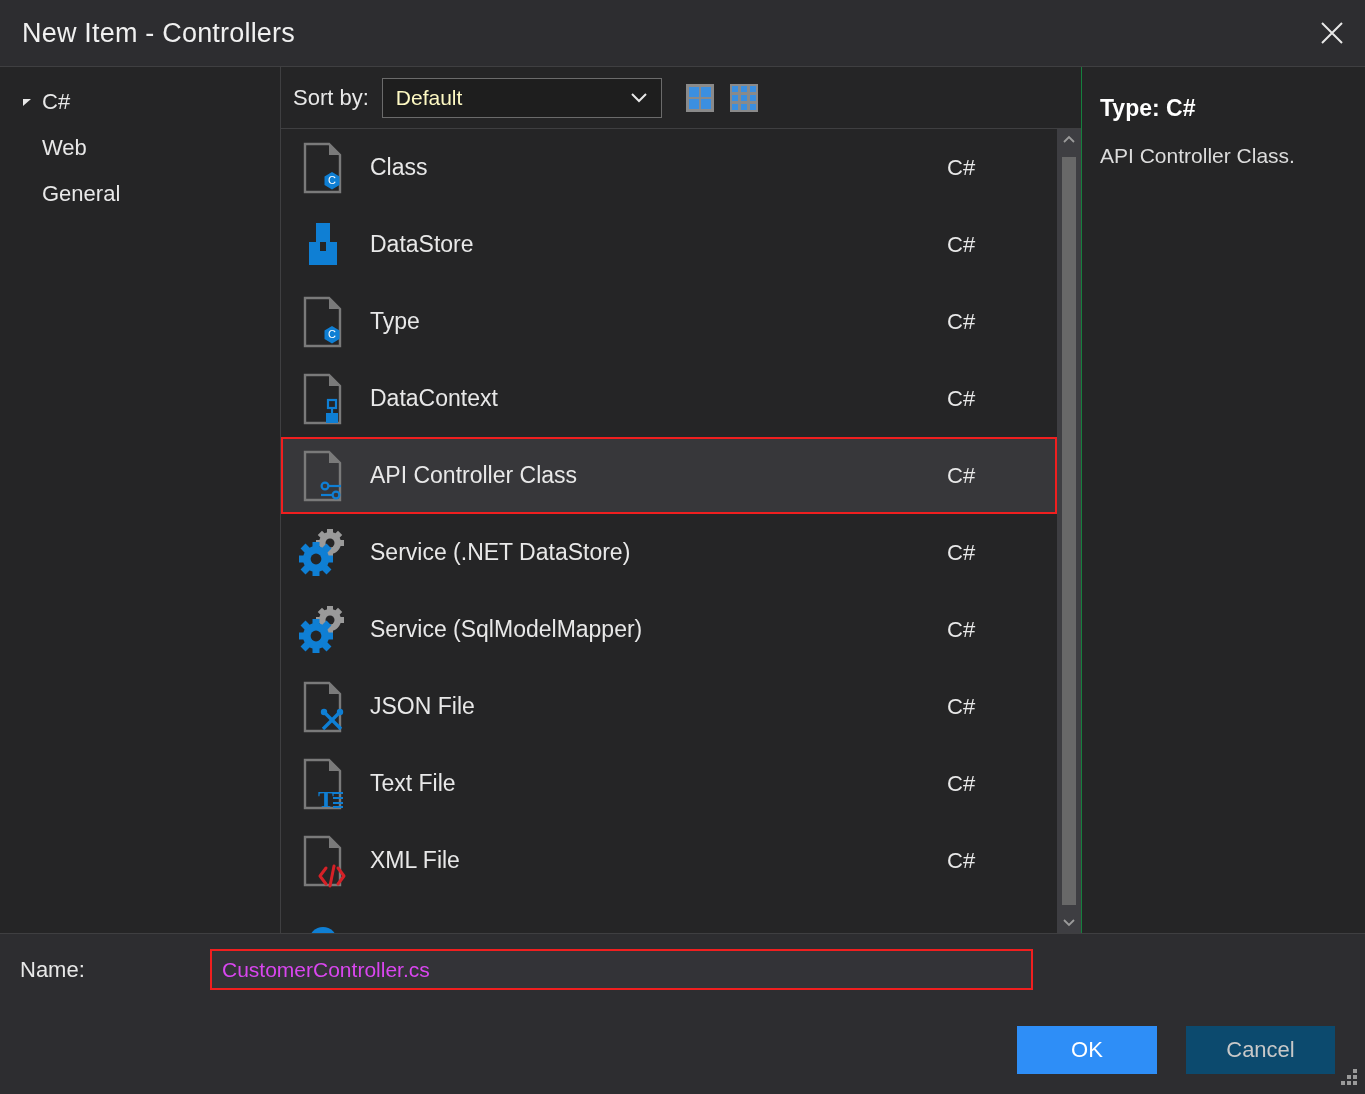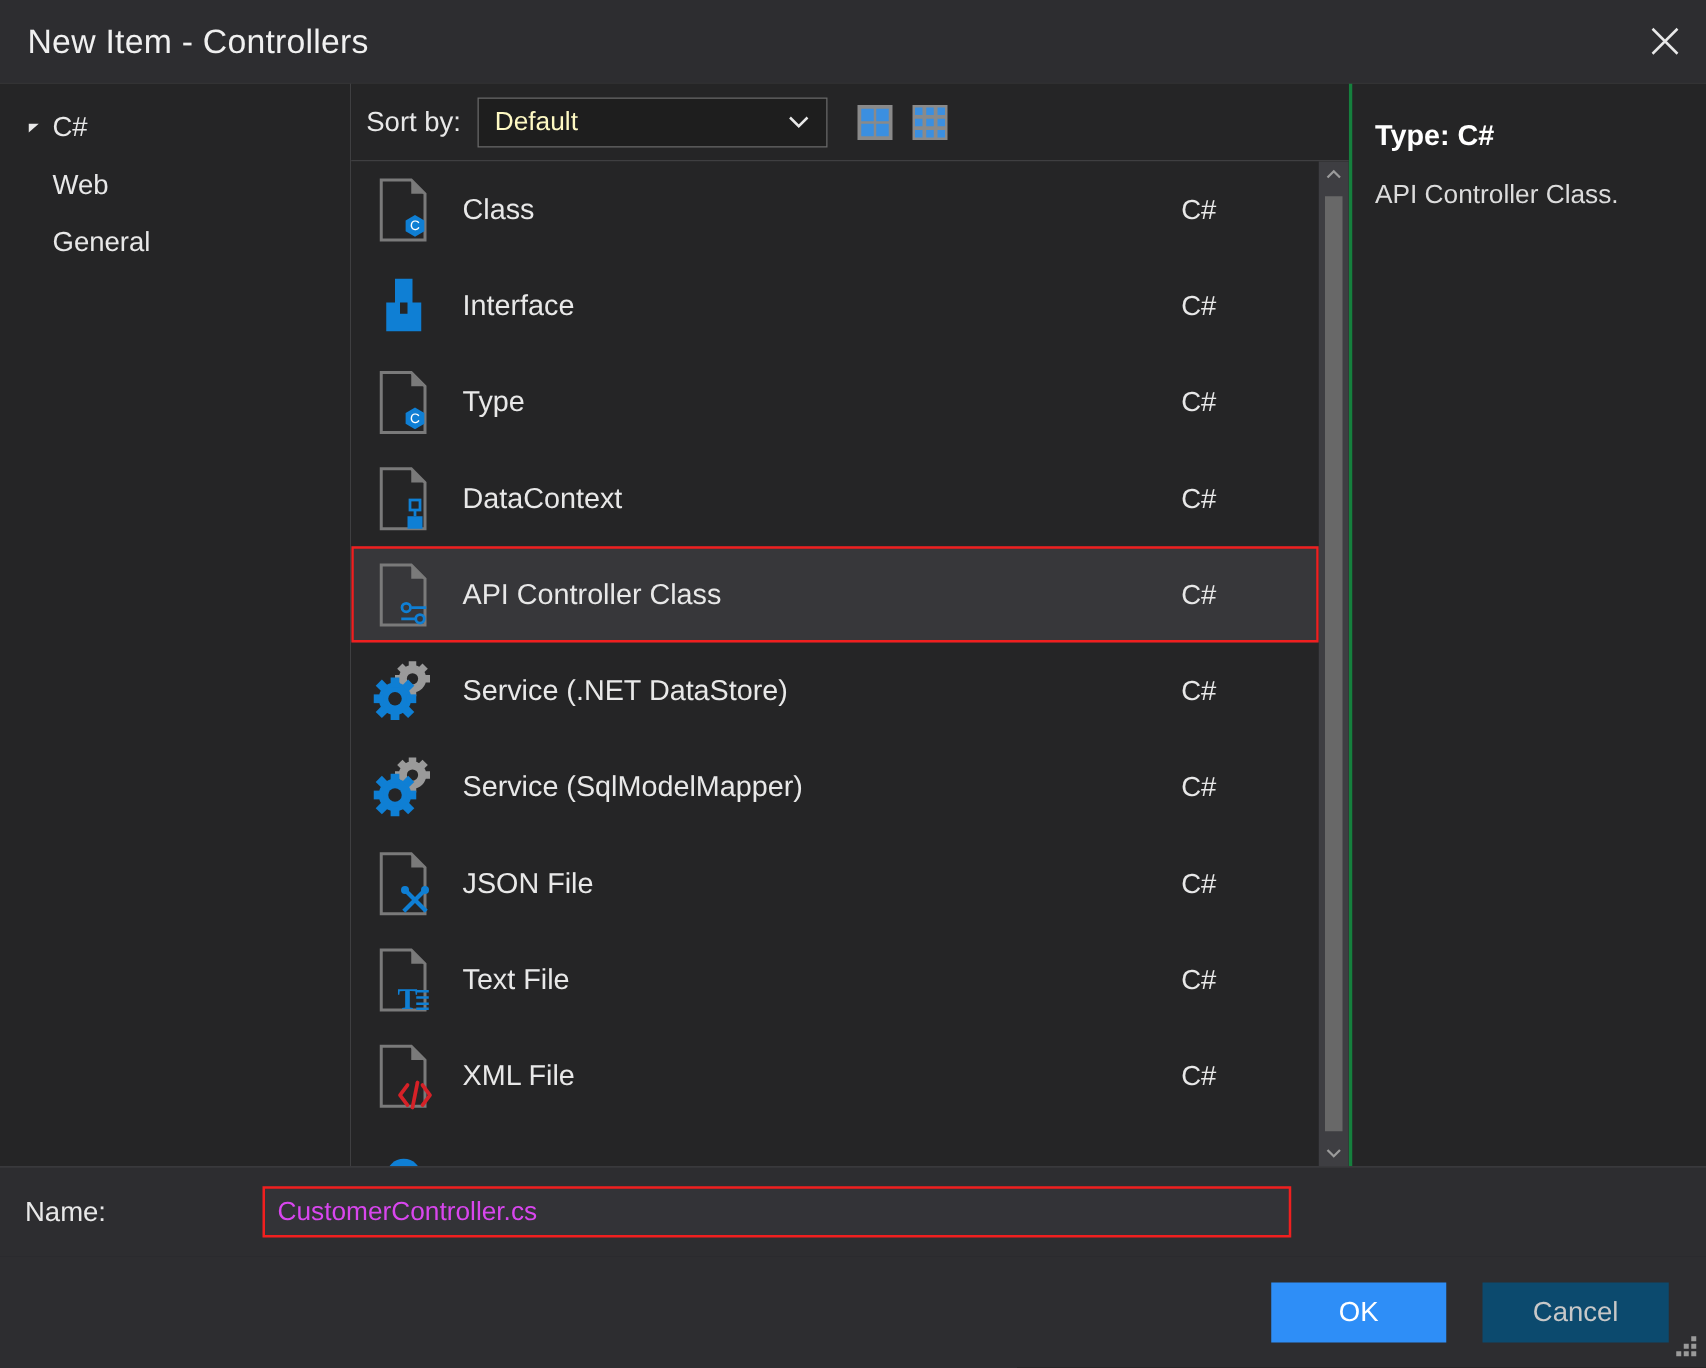--- a/index.html
+++ b/index.html
@@ -69,21 +69,21 @@
     display: flex; align-items: center; justify-content: center;
   }
   .tree-node.child { padding-left: 38px; }
   .tree-label { padding-left: 4px; }
 
   
   .center {
     flex: 1 1 auto;
     display: flex; flex-direction: column;
     min-width: 0;
-    border-right: 3px solid #15803d;
+    border-right: 1px solid #15803d;
     background: #252526;
   }
   .toolbar {
     height: 62px;
     flex: 0 0 62px;
     display: flex; align-items: center;
     padding: 0 16px 0 12px;
     border-bottom: 1px solid #3f3f41;
     background: #252526;
   }
@@ -346,21 +346,21 @@
             <span class="row-lang">C#</span>
           </div>
 
           <div class="row">
             <span class="row-icon">
               <svg width="48" height="54" viewBox="0 0 48 54">
                 <path d="M17 5 H31 V24 H38 V47 H10 V24 H17 Z" fill="#0f7fd4"></path>
                 <path d="M21 24 H27 V33 H21 Z" fill="#252526"></path>
               </svg>
             </span>
-            <span class="row-label">Interface</span>
+            <span class="row-label">DataStore</span>
             <span class="row-lang">C#</span>
           </div>
 
           <div class="row">
             <span class="row-icon">
               <svg width="48" height="54" viewBox="0 0 48 54">
                 <path d="M6 3 H30 L41 14 V51 H6 Z" fill="none" stroke="#7a7a7a" stroke-width="2.4"></path>
                 <path d="M30 3 L30 14 L41 14 Z" fill="#7a7a7a"></path>
                 <path d="M33 31 L40.5 35.4 V44 L33 48.4 L25.5 44 V35.4 Z" fill="#0f7fd4"></path>
                 <text x="33" y="43" font-family="Liberation Sans, sans-serif" font-size="11" fill="#fff" text-anchor="middle">C</text>

